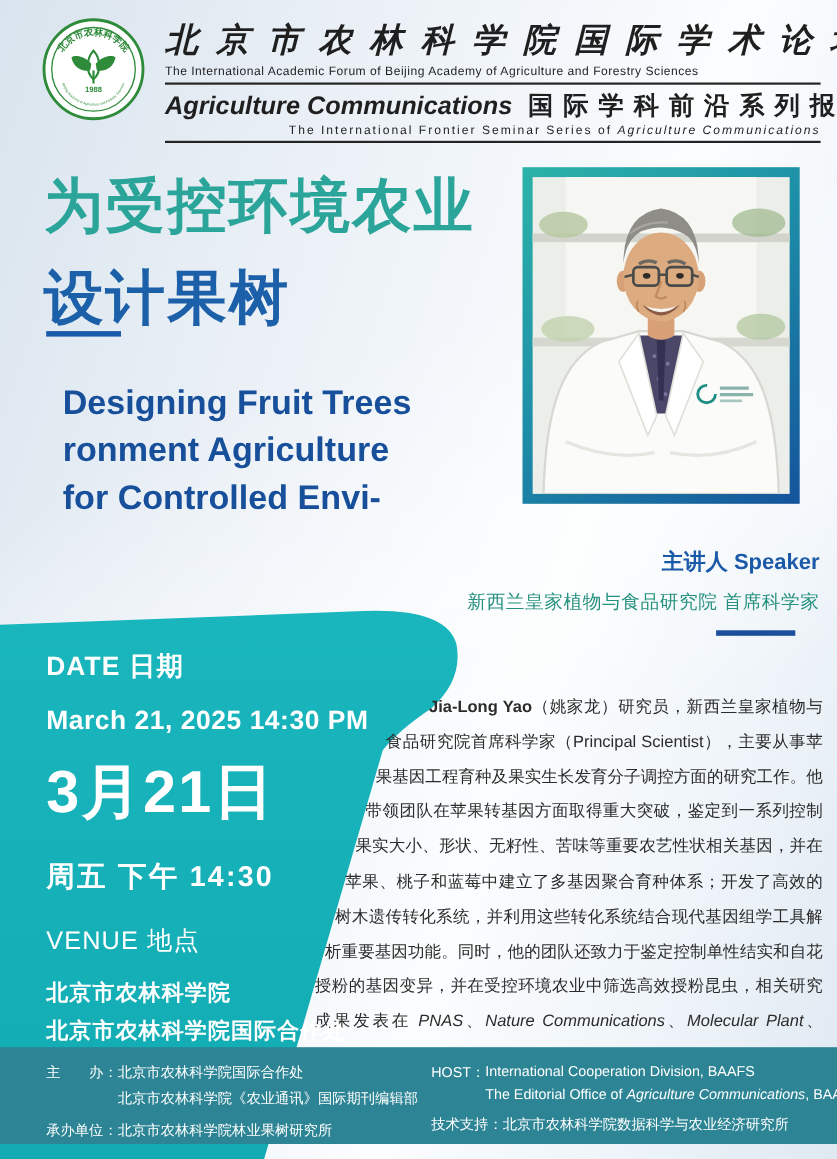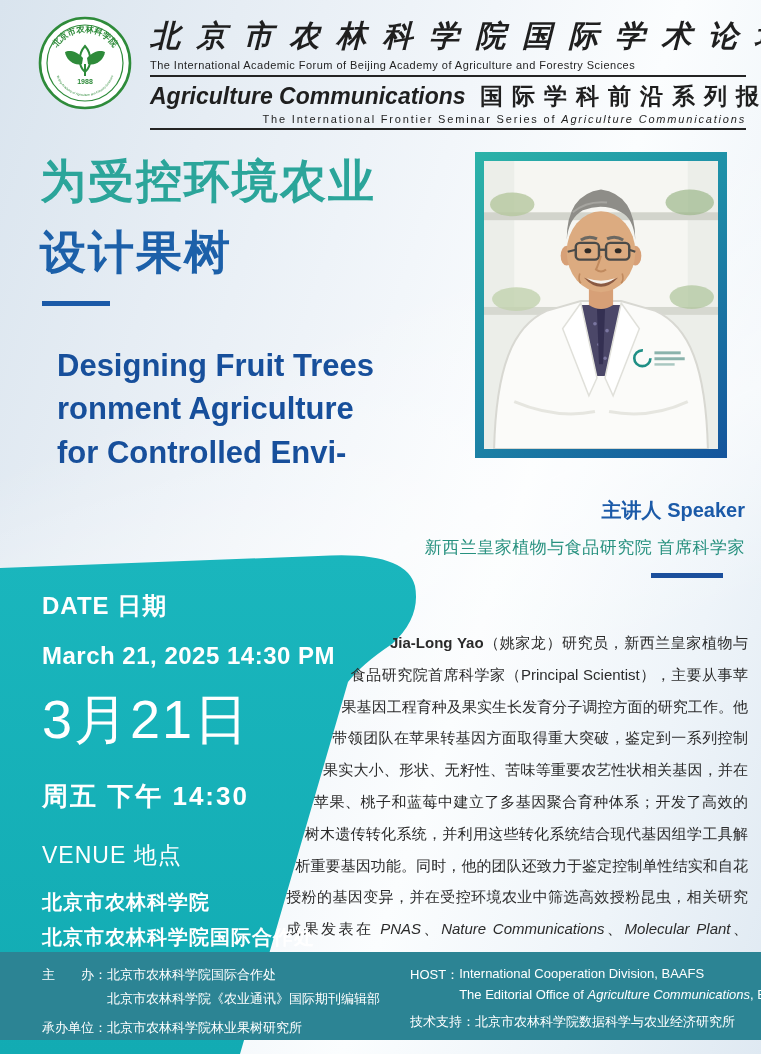--- a/index.html
+++ b/index.html
@@ -31,21 +31,21 @@
   .forum-cn{font-size:30px;font-weight:bold;color:var(--header-text);letter-spacing:16.5px;white-space:nowrap;font-style:italic;}
   .forum-en{font-size:11px;color:var(--header-text);letter-spacing:.042em;white-space:nowrap;margin-top:2px;}
   .h-rule{height:2px;background:#242424;margin-top:4px;}
   .series-line{margin-top:4px;white-space:nowrap;}
   .series-en{font-size:23px;font-weight:bold;font-style:italic;color:var(--header-text);}
   .series-cn{font-size:23px;font-weight:bold;color:var(--header-text);letter-spacing:9px;margin-left:10px;}
   .series-sub{font-size:11px;color:var(--header-text);letter-spacing:.165em;white-space:nowrap;margin-top:1px;text-align:right;}
   .h-rule2{height:1.5px;background:#242424;margin-top:3px;}
 
   
-  .title-cn{position:absolute;left:40px;top:146px;font-weight:800;font-size:46px;line-height:1.55;letter-spacing:2px;}
+  .title-cn{position:absolute;left:40px;top:146px;font-weight:800;font-size:54px;line-height:1.55;letter-spacing:2px;}
   .title-cn .l1{color:var(--title-teal);}
   .title-cn .l2{color:#1c60a9;}
   .title-dash{position:absolute;left:42px;top:301px;width:68px;height:5px;background:var(--brand-blue);}
   .title-en{position:absolute;left:40px;top:344px;font-size:31px;font-weight:bold;color:var(--deep-blue);line-height:1.4;margin-left:17px;}
 
   
   .photo-frame{
     position:absolute;left:475px;top:152px;width:252px;height:306px;padding:9px;
     background:linear-gradient(140deg,var(--photo-border-start) 0%,#1e8fa8 45%,var(--photo-border-end) 100%);
   }
@@ -65,34 +65,34 @@
     text-align:justify;text-indent:2em;
   }
   .bio::before{content:"";float:left;width:74px;height:255px;
     shape-outside:polygon(0 0,74px 0,0 100%);}
 
   
   .teal-shape{position:absolute;left:0;top:552px;width:430px;height:502px;}
   .schedule{position:absolute;left:42px;top:590px;color:#fff;z-index:3;}
   .sch-date-label{font-size:24px;font-weight:bold;letter-spacing:1px;}
   .sch-date-en{font-size:24px;font-weight:bold;margin-top:20px;letter-spacing:.5px;}
-  .sch-date-cn{font-size:54px;font-weight:400;margin-top:14px;letter-spacing:2px;}
+  .sch-date-cn{font-size:54px;font-weight:700;margin-top:14px;letter-spacing:2px;}
   .sch-weekday{font-size:26px;font-weight:600;margin-top:22px;letter-spacing:2px;}
   .sch-venue-label{font-size:23px;font-weight:normal;margin-top:26px;letter-spacing:1px;}
   .sch-venue1{font-size:20px;font-weight:bold;margin-top:18px;letter-spacing:1px;}
   .sch-venue2{font-size:20px;font-weight:bold;margin-top:8px;letter-spacing:1px;}
 
   
   .footer{
     position:absolute;left:0;top:952px;width:761px;height:88px;background:var(--footer-band);
     color:#fff;z-index:4;font-size:13px;padding-left:16px;
   }
   .f-col{position:absolute;top:14px;}
   .f-col.left{left:42px;width:330px;}
-  .f-col.right{left:410px;width:350px;}
+  .f-col.right{left:392px;width:350px;}
   .f-row{display:flex;margin-bottom:7px;}
   .f-label{white-space:nowrap;flex:0 0 auto;}
   .f-lines > div{margin-bottom:6px;white-space:nowrap;}
   .f-lines > div:last-child{margin-bottom:0;}
   .f-row.gap{margin-top:11px;}
 </style>
 </head>
 <body>
 
 <div id="poster">

